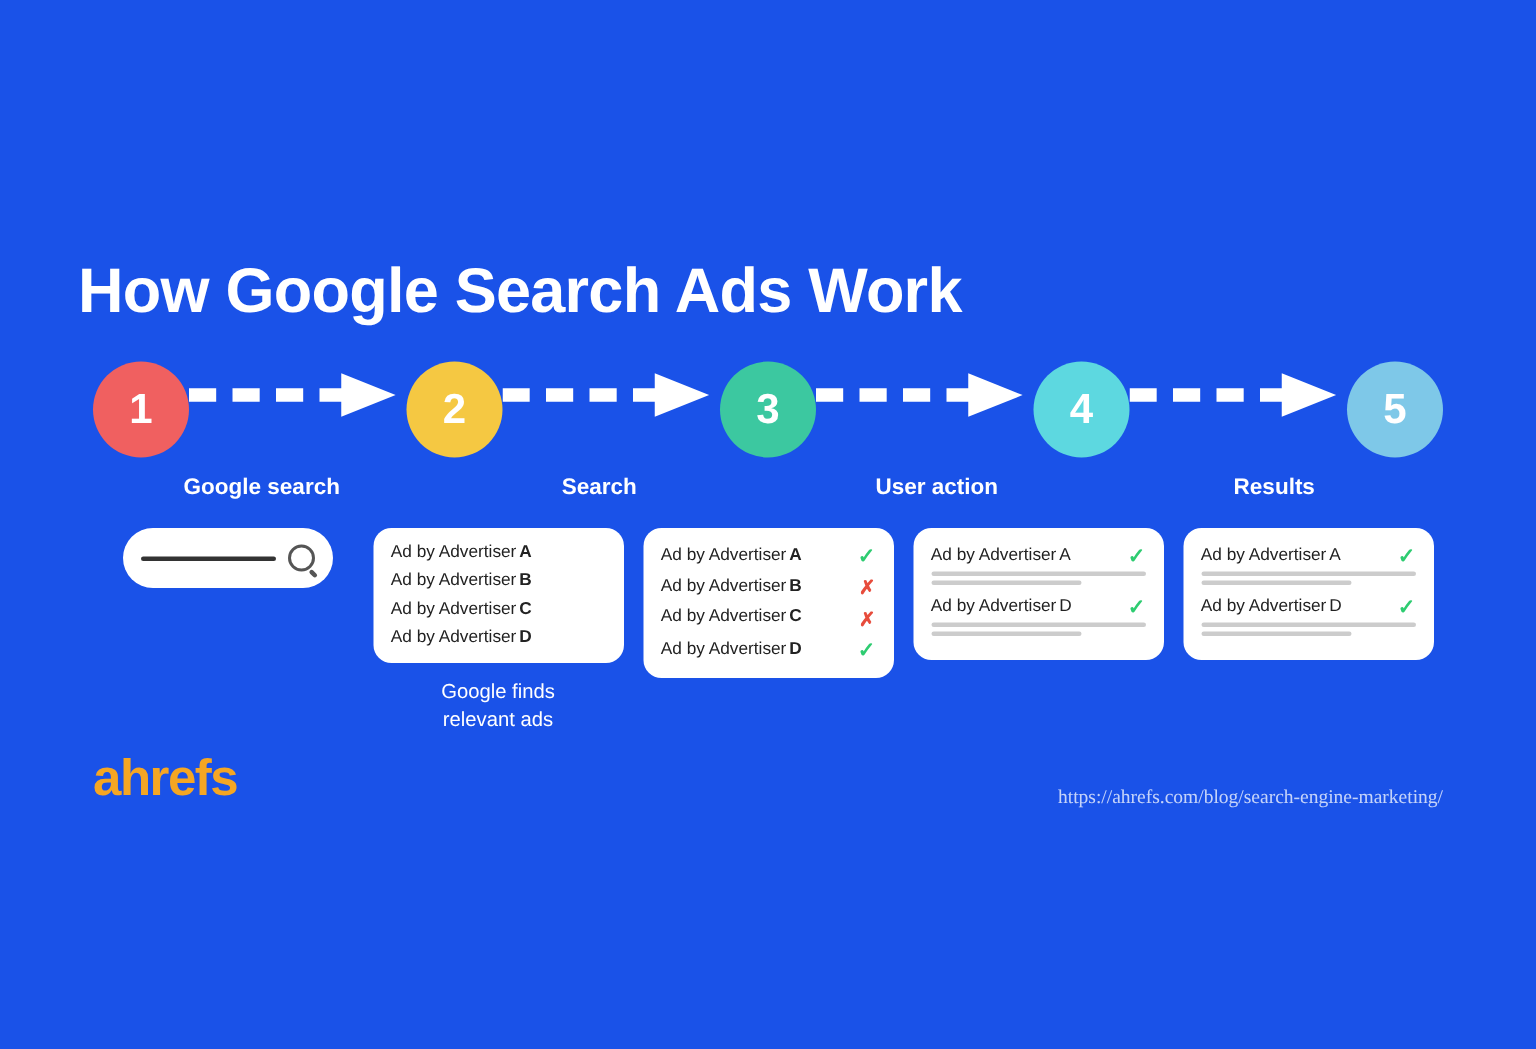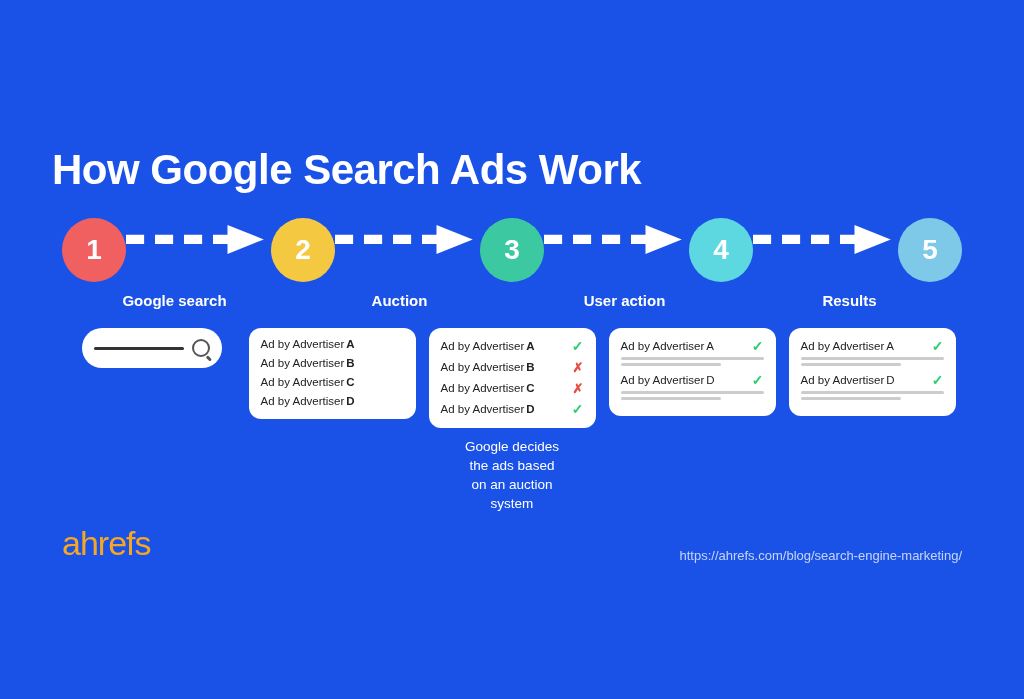--- a/index.html
+++ b/index.html
@@ -198,30 +198,31 @@
     
     .footer {
       display: flex;
       justify-content: space-between;
       align-items: flex-end;
       margin-top: 10px;
       padding: 0 10px;
     }
     .ahrefs-logo {
       font-size: 34px;
-      font-weight: 400;
+      font-weight: 700;
       color: #fff;
       letter-spacing: -1px;
     }
     .ahrefs-logo span {
       color: #f5a623;
     }
     .footer-url {
       color: rgba(255,255,255,0.75);
       font-size: 13px;
+      font-family: Liberation Serif, serif;
     }
   </style>
 </head>
 <body>
 
 <div class="container">
   <h1 class="main-title">How Google Search Ads Work</h1>
 
   <div class="top-row">
     <div class="top-step">
@@ -263,21 +264,21 @@
     <div class="top-step">
       <div class="step-circle circle-5">5</div>
     </div>
   </div>
 
   <div class="labels-row">
     <div class="label-cell">
       <span class="label-text">Google search</span>
     </div>
     <div class="label-cell">
-      <span class="label-text">Auction</span>
+      <span class="label-text">Search</span>
     </div>
     <div class="label-cell">
       <span class="label-text">User action</span>
     </div>
     <div class="label-cell">
       <span class="label-text">Results</span>
     </div>
   </div>
 
   <div class="content-row">
@@ -289,30 +290,30 @@
       </div>
     </div>
 
     <div class="content-cell">
       <div class="ad-card">
         <div class="ad-row">Ad by Advertiser <span class="letter">A</span></div>
         <div class="ad-row">Ad by Advertiser <span class="letter">B</span></div>
         <div class="ad-row">Ad by Advertiser <span class="letter">C</span></div>
         <div class="ad-row">Ad by Advertiser <span class="letter">D</span></div>
       </div>
+      <div class="desc-text">Google finds<br>relevant ads</div>
     </div>
 
     <div class="content-cell">
       <div class="ad-card">
         <div class="ad-row">Ad by Advertiser <span class="letter">A</span><span class="check-green">✓</span></div>
         <div class="ad-row">Ad by Advertiser <span class="letter">B</span><span class="cross-red">✗</span></div>
         <div class="ad-row">Ad by Advertiser <span class="letter">C</span><span class="cross-red">✗</span></div>
         <div class="ad-row">Ad by Advertiser <span class="letter">D</span><span class="check-green">✓</span></div>
       </div>
-      <div class="desc-text">Google decides<br>the ads based<br>on an auction<br>system</div>
     </div>
 
     <div class="content-cell">
       <div class="ad-card">
         <div class="ad-block">
           <div class="ad-block-title">Ad by Advertiser <span class="letter" style="margin-left:2px">A</span><span class="check-green" style="margin-left:auto">✓</span></div>
           <div class="ad-line full"></div>
           <div class="ad-line short"></div>
         </div>
         <div class="ad-block">

